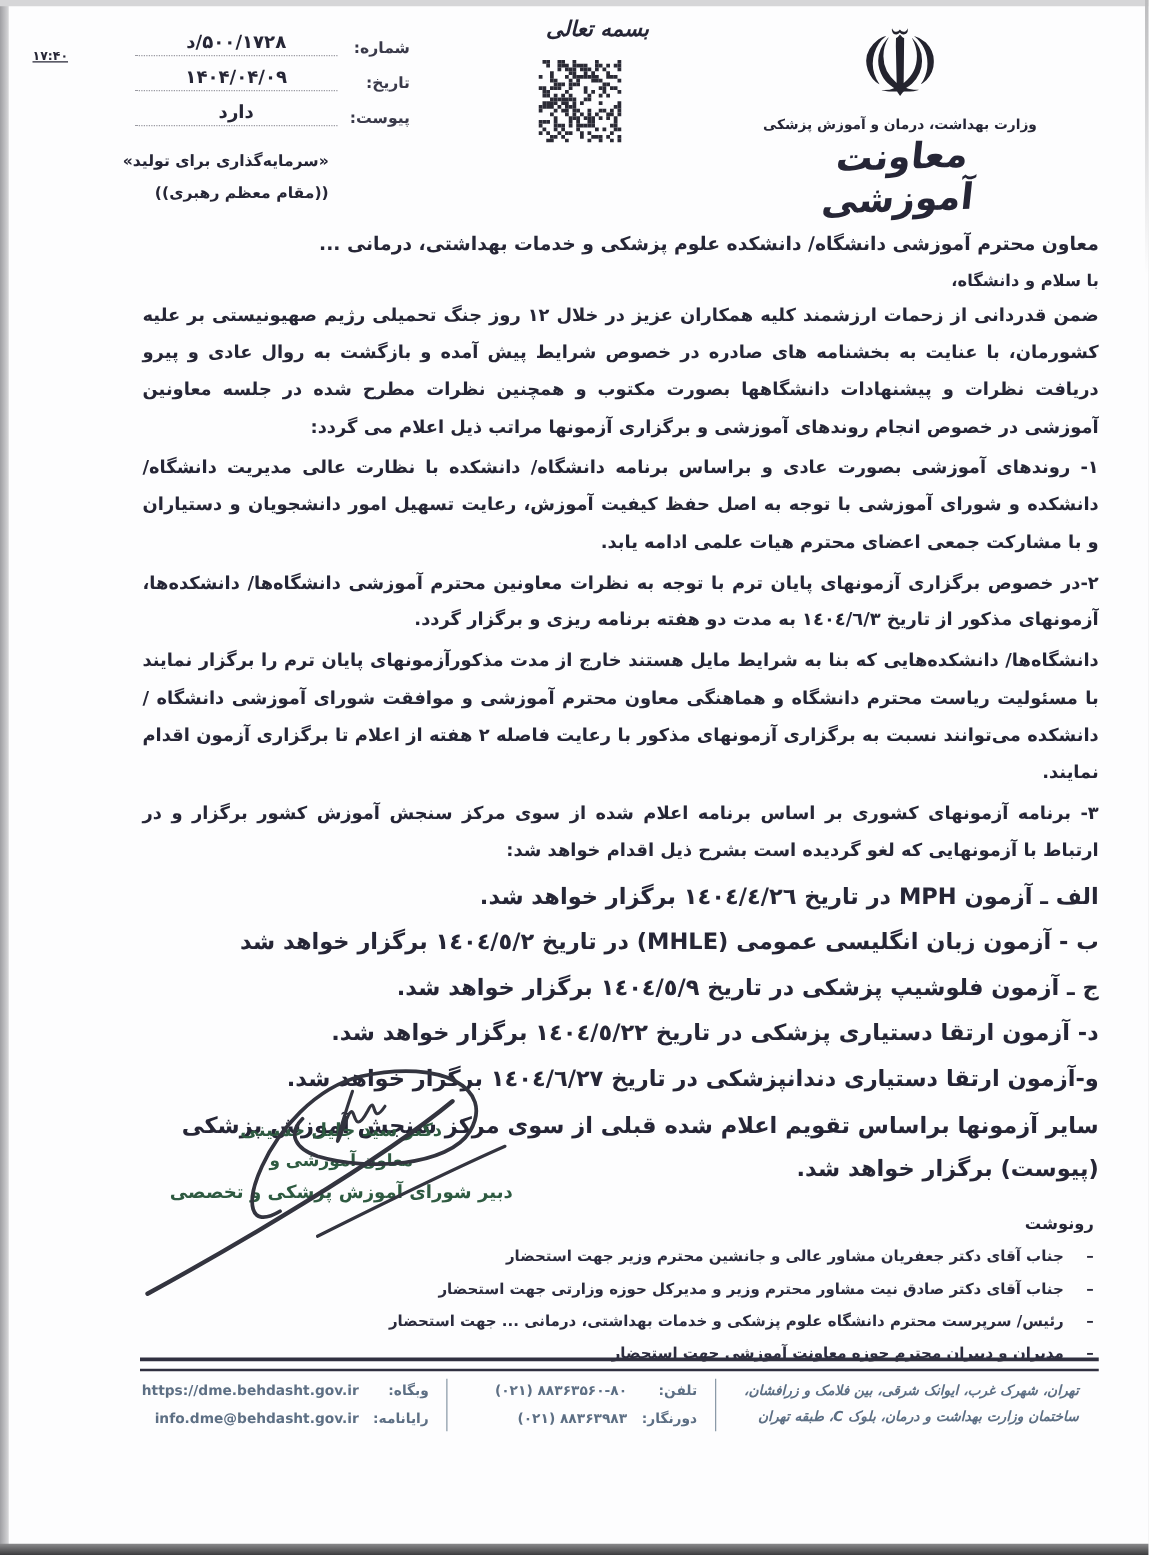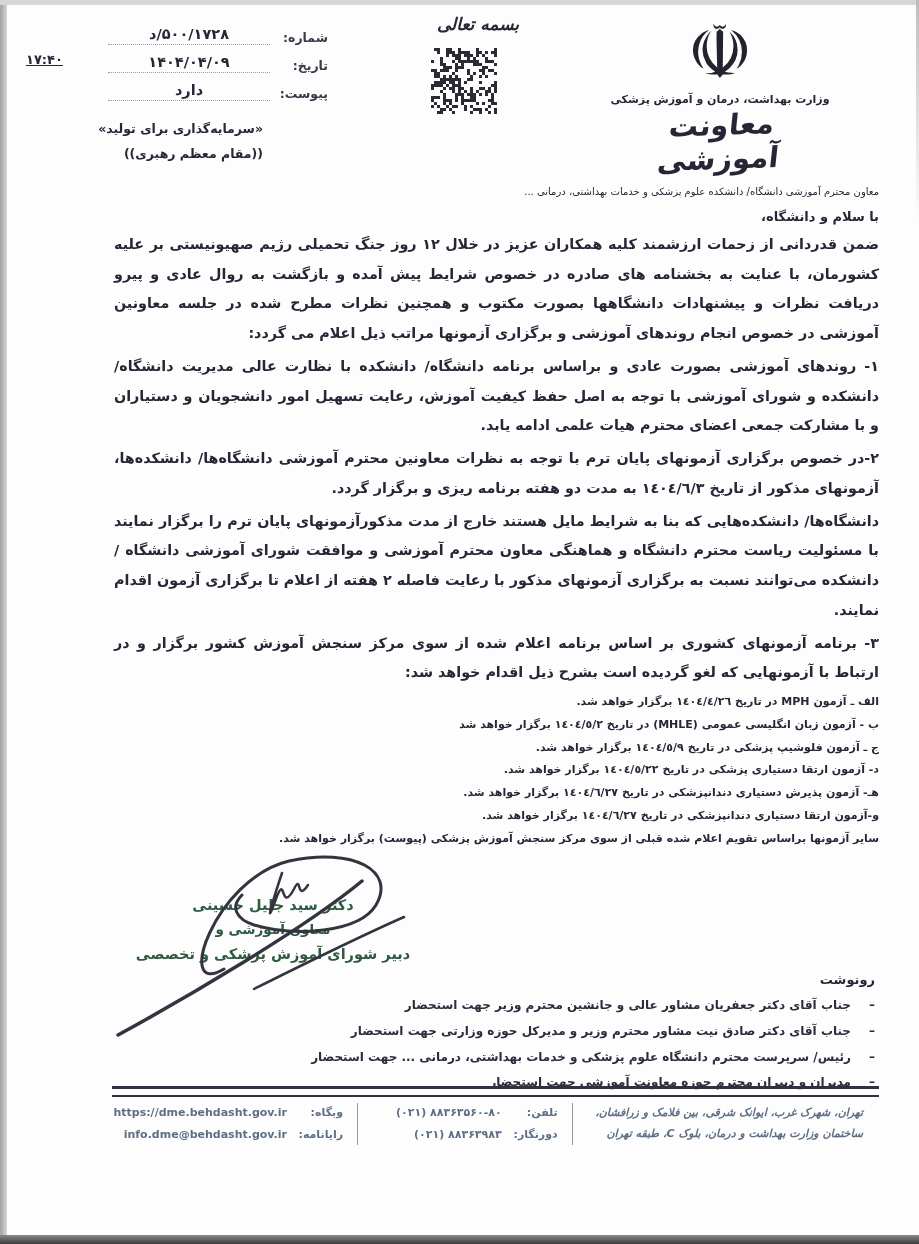--- a/index.html
+++ b/index.html
@@ -16,39 +16,39 @@
     background:linear-gradient(#8a8a8c,#3c3c3e);}
   .edge-right{position:absolute;right:0;top:0;width:3px;height:220px;
     background:linear-gradient(#bdbdbf,transparent);}
 
   
   .meta{position:absolute;left:108px;top:26px;width:220px;direction:rtl;}
   .meta-row{display:flex;align-items:flex-end;margin-bottom:9px;}
   .meta-label{font-size:12.5px;font-weight:bold;color:#3a3a4a;width:58px;flex:none;}
   .meta-value{font-size:14.5px;font-weight:bold;text-align:center;flex:1;
     border-bottom:1px dotted #9a9aa2;padding-bottom:2px;}
-  .time-stamp{position:absolute;left:26px;top:52px;font-size:13px;font-weight:bold;text-decoration:underline;}
+  .time-stamp{position:absolute;left:26px;top:40px;font-size:10px;font-weight:bold;text-decoration:underline;}
   .slogan{position:absolute;left:48px;top:116px;width:215px;text-align:right;
     font-size:12.5px;font-weight:bold;line-height:2;direction:rtl;}
   .besmellah{position:absolute;left:398px;top:14px;width:160px;text-align:center;
     font-size:17px;font-weight:bold;font-style:italic;direction:rtl;}
   .qr{position:absolute;left:428px;top:48px;width:72px;height:66px;}
   .emblem-block{position:absolute;right:84px;top:6px;width:230px;text-align:center;direction:rtl;}
   .emblem{font-size:74px;line-height:1.25;color:#23232e;}
   .ministry-line{font-size:11px;font-weight:bold;margin-top:-6px;}
   .deputy-line{font-size:29px;font-weight:bold;margin-top:2px;
     transform:skewX(-8deg) rotate(-2deg);}
 
   
   .body{position:absolute;top:183px;right:40px;width:765px;direction:rtl;}
-  .recipient{font-size:10px;font-weight:normal;line-height:1.7;margin-bottom:9px;}
+  .recipient{font-size:15px;font-weight:bold;line-height:1.7;margin-bottom:9px;}
   .salutation{font-size:13px;font-weight:bold;margin-bottom:6px;}
   .para{font-size:14.3px;font-weight:bold;line-height:2.08;text-align:justify;
     text-align-last:right;margin-bottom:3px;}
-  .sub{font-size:11px;font-weight:bold;line-height:1.98;margin-bottom:1px;text-align:right;}
+  .sub{font-size:18px;font-weight:bold;line-height:1.98;margin-bottom:1px;text-align:right;}
 
   
   .sig{position:absolute;left:118px;top:893px;width:310px;text-align:center;
     color:#2e5a41;direction:rtl;}
   .sig-name{font-size:14.5px;font-weight:bold;line-height:1.75;}
   .sig-role{font-size:13.5px;font-weight:bold;line-height:1.75;}
   .sig-role2{font-size:14.5px;font-weight:bold;line-height:1.75;}
   .sig-scribble{position:absolute;left:-14px;top:-74px;width:360px;height:230px;
     pointer-events:none;}
   .sig-scribble svg{width:100%;height:100%;}
@@ -323,21 +323,20 @@
     <div class="salutation">با سلام و دانشگاه،</div>
     <div class="para">ضمن قدردانی از زحمات ارزشمند کلیه همکاران عزیز در خلال ۱۲ روز جنگ تحمیلی رژیم صهیونیستی بر علیه کشورمان، با عنایت به بخشنامه های صادره در خصوص شرایط پیش آمده و بازگشت به روال عادی و پیرو دریافت نظرات و پیشنهادات دانشگاهها بصورت مکتوب و همچنین نظرات مطرح شده در جلسه معاونین آموزشی در خصوص انجام روندهای آموزشی و برگزاری آزمونها مراتب ذیل اعلام می گردد:</div>
     <div class="para">۱- روندهای آموزشی بصورت عادی و براساس برنامه دانشگاه/ دانشکده با نظارت عالی مدیریت دانشگاه/ دانشکده و شورای آموزشی با توجه به اصل حفظ کیفیت آموزش، رعایت تسهیل امور دانشجویان و دستیاران و با مشارکت جمعی اعضای محترم هیات علمی ادامه یابد.</div>
     <div class="para">۲-در خصوص برگزاری آزمونهای پایان ترم با توجه به نظرات معاونین محترم آموزشی دانشگاه‌ها/ دانشکده‌ها، آزمونهای مذکور از تاریخ ١٤٠٤/٦/٣ به مدت دو هفته برنامه ریزی و برگزار گردد.</div>
     <div class="para">دانشگاه‌ها/ دانشکده‌هایی که بنا به شرایط مایل هستند خارج از مدت مذکورآزمونهای پایان ترم را برگزار نمایند با مسئولیت ریاست محترم دانشگاه و هماهنگی معاون محترم آموزشی و موافقت شورای آموزشی دانشگاه / دانشکده می‌توانند نسبت به برگزاری آزمونهای مذکور با رعایت فاصله ۲ هفته از اعلام تا برگزاری آزمون اقدام نمایند.</div>
     <div class="para">۳- برنامه آزمونهای کشوری بر اساس برنامه اعلام شده از سوی مرکز سنجش آموزش کشور برگزار و در ارتباط با آزمونهایی که لغو گردیده است بشرح ذیل اقدام خواهد شد:</div>
     <div class="sub">الف ـ آزمون MPH در تاریخ ١٤٠٤/٤/٢٦ برگزار خواهد شد.</div>
     <div class="sub">ب - آزمون زبان انگلیسی عمومی (MHLE) در تاریخ ١٤٠٤/٥/٢ برگزار خواهد شد</div>
     <div class="sub">ج ـ آزمون فلوشیپ پزشکی در تاریخ ١٤٠٤/٥/٩ برگزار خواهد شد.</div>
     <div class="sub">د- آزمون ارتقا دستیاری پزشکی در تاریخ ١٤٠٤/٥/٢٢ برگزار خواهد شد.</div>
-    <div class="sub">هـ- آزمون پذیرش دستیاری دندانپزشکی در تاریخ ١٤٠٤/٦/٢٧ برگزار خواهد شد.</div>
     <div class="sub">و-آزمون ارتقا دستیاری دندانپزشکی در تاریخ ١٤٠٤/٦/٢٧ برگزار خواهد شد.</div>
     <div class="sub">سایر آزمونها براساس تقویم اعلام شده قبلی از سوی مرکز سنجش آموزش پزشکی (پیوست) برگزار خواهد شد.</div>
   </div>
 
   <div class="sig">
     <div class="sig-scribble">
       <svg viewBox="0 0 360 230" fill="none" stroke="#33343f" stroke-linecap="round">
         <path d="M120 150 C70 180, 110 60, 185 42 C250 28, 292 52, 272 86 C255 114, 190 118, 150 106 C132 100, 126 88, 138 76" stroke-width="3"></path>
         <path d="M14 216 C80 180, 200 110, 258 62" stroke-width="3.5"></path>
         <path d="M178 54 C168 84, 160 112, 172 80 C182 52, 176 96, 190 70 C198 54, 192 84, 204 66" stroke-width="2.5"></path>

